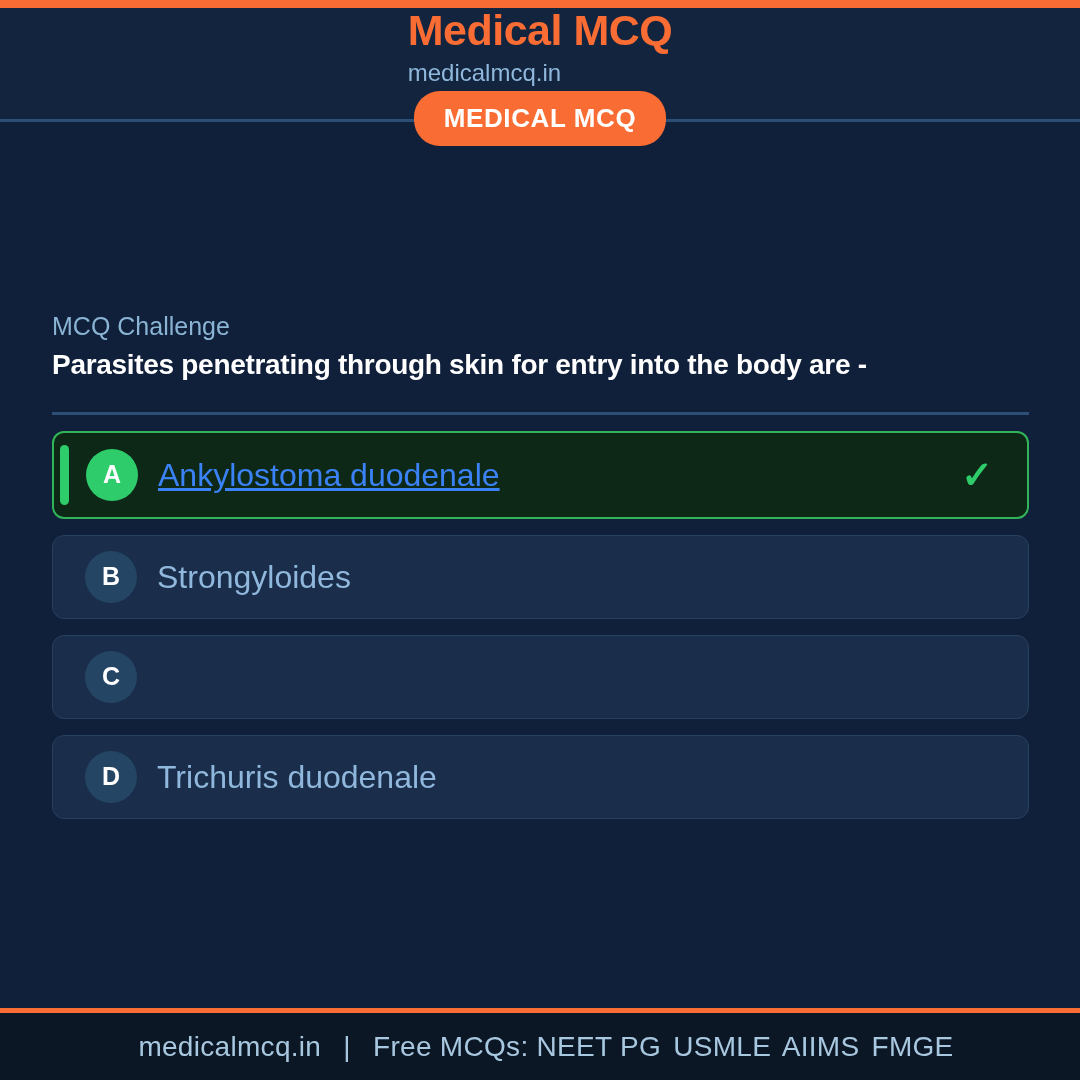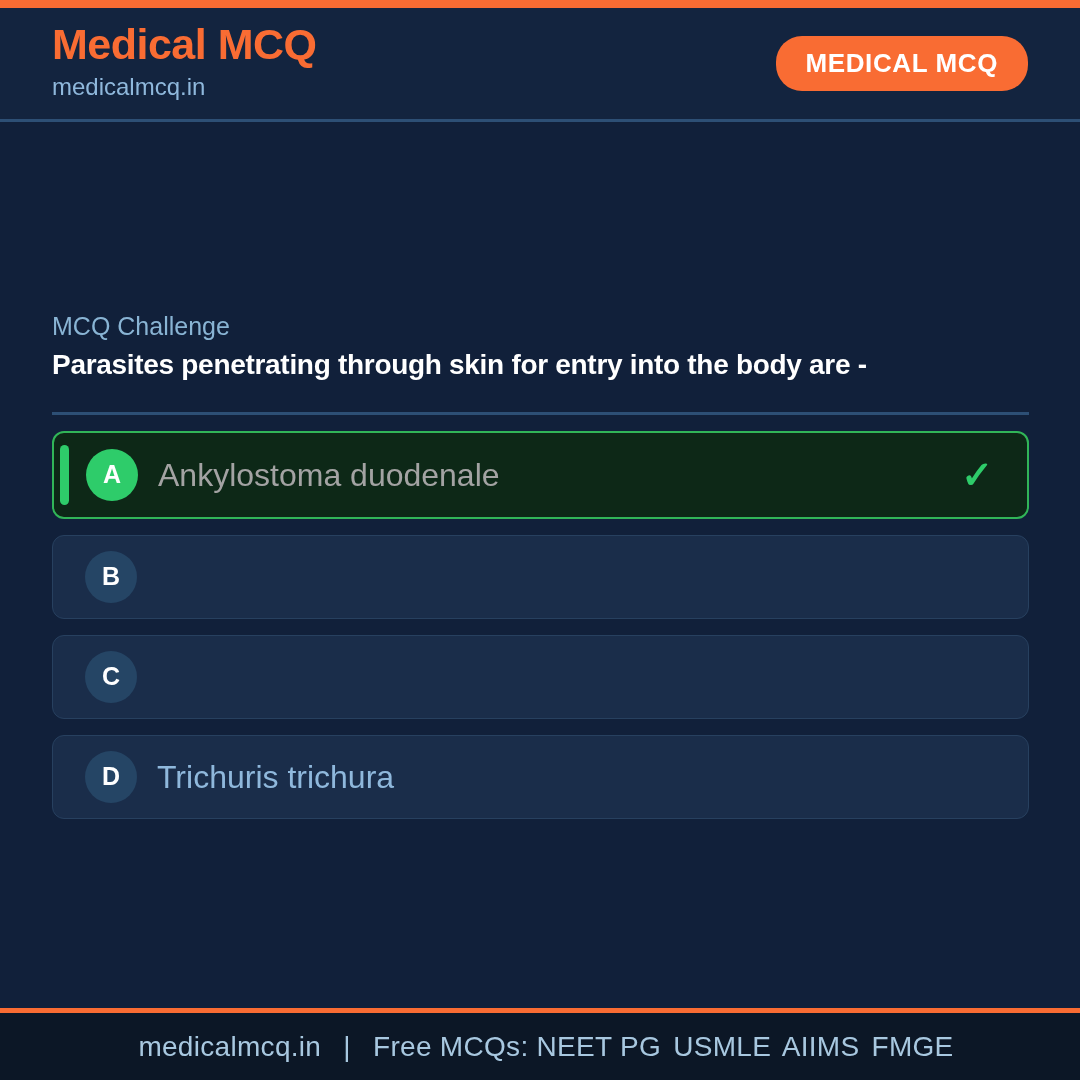--- a/index.html
+++ b/index.html
@@ -31,20 +31,21 @@
     position: absolute;
     top: 8px; left: 0;
     width: 1080px;
     height: 114px;
     background: #13243f;
     border-bottom: 3px solid #2d4f75;
     display: flex;
     align-items: center;
     justify-content: space-between;
     padding: 0 52px;
+    flex-direction: column;
   }
 
   .brand-block { display: flex; flex-direction: column; justify-content: center; }
 
   .brand-title {
     font-size: 43px;
     font-weight: bold;
     color: #f96c33;
     letter-spacing: -0.5px;
     line-height: 1.05;
@@ -156,21 +157,21 @@
     color: #ffffff;
   }
 
   .option-text {
     font-size: 32px;
     color: #8fb8dc;
     margin-left: 20px;
     line-height: 1.2;
     flex: 1;
   }
-  .option.correct .option-text { color: #a3a3a3; }
+  .option.correct .option-text { color: #3b82f6; text-decoration: underline; }
 
   .check-icon {
     font-size: 38px;
     color: #2ecc6a;
     line-height: 1;
     font-weight: bold;
   }
 
   
   .site-footer {
@@ -218,33 +219,34 @@
     <div class="option correct">
       <span class="accent-bar"></span>
       <span class="option-letter">A</span>
       <span class="option-text">Ankylostoma duodenale</span>
       <span class="check-icon">✓</span>
     </div>
 
     <div class="option">
 
       <span class="option-letter">B</span>
+      <span class="option-text">Strongyloides</span>
       <span class="check-icon"></span>
     </div>
 
     <div class="option">
 
       <span class="option-letter">C</span>
       <span class="check-icon"></span>
     </div>
 
     <div class="option">
 
       <span class="option-letter">D</span>
-      <span class="option-text">Trichuris trichura</span>
+      <span class="option-text">Trichuris duodenale</span>
       <span class="check-icon"></span>
     </div>
 
   </div>
 </main>
 
 <footer class="site-footer">
   <div class="footer-text">
     <span>medicalmcq.in</span>
     <span class="footer-sep">|</span>

